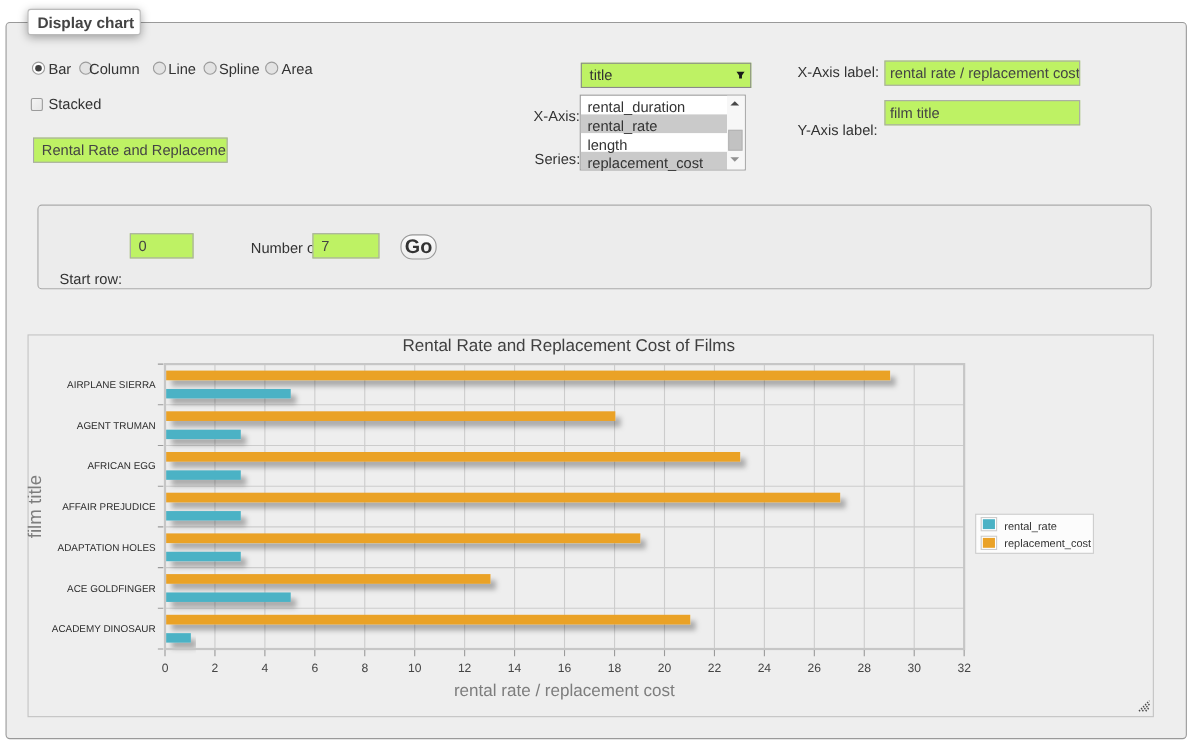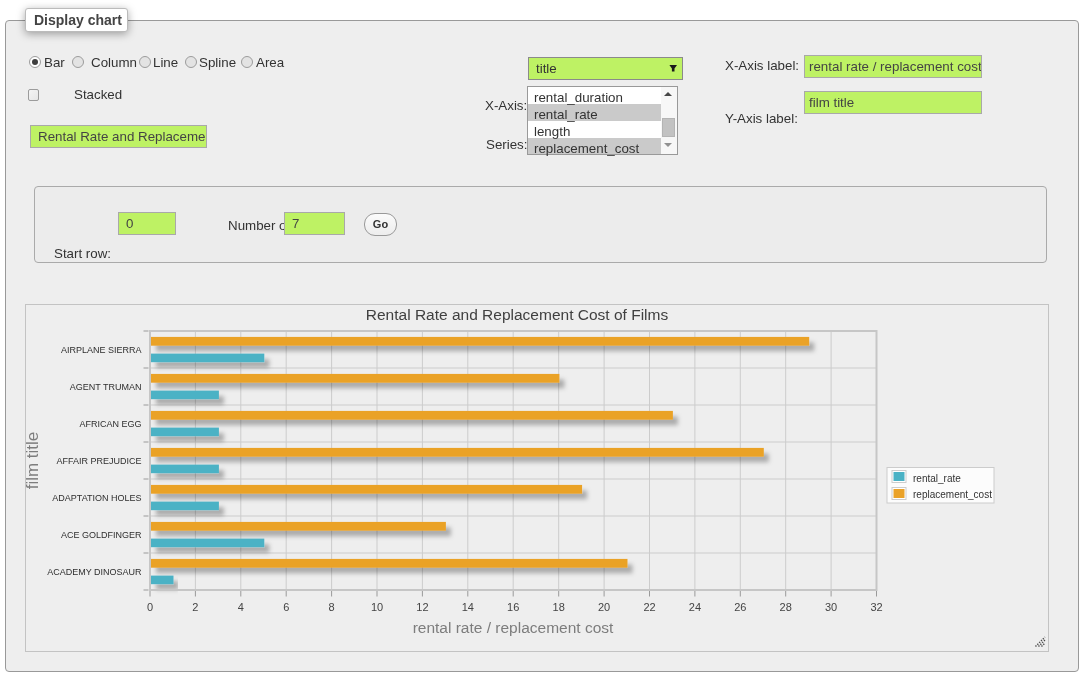--- a/index.html
+++ b/index.html
@@ -13,30 +13,30 @@
 
 <div class="abs" style="left:5px;top:20px;width:1074px;height:652px;background:#eeeeee;border:1px solid #999;border-radius:4px;"></div>
 
 <div class="abs" style="left:25px;top:8px;width:103px;height:24px;background:#fff;border:1px solid #bbb;border-radius:3px;box-shadow:0 2px 9px rgba(0,0,0,0.35);"></div>
 <div class="abs" style="left:34px;top:12px;font-size:14px;font-weight:bold;color:#444;">Display chart</div>
 
 <div class="rad" style="left:29px;top:56px;background:#fff;"></div>
 <div class="abs" style="left:32px;top:59px;width:6px;height:6px;border-radius:50%;background:#3f3f3f;"></div>
 <div class="lbl" style="left:44px;top:55px;">Bar</div>
 <div class="rad" style="left:72px;top:56px;"></div>
-<div class="lbl" style="left:91px;top:55px;text-align:center;">Column</div>
+<div class="lbl" style="left:81px;top:55px;text-align:center;">Column</div>
 <div class="rad" style="left:139px;top:56px;"></div>
 <div class="lbl" style="left:153px;top:55px;">Line</div>
 <div class="rad" style="left:185px;top:56px;"></div>
 <div class="lbl" style="left:199px;top:55px;">Spline</div>
 <div class="rad" style="left:241px;top:56px;"></div>
 <div class="lbl" style="left:256px;top:55px;">Area</div>
 
 <div class="abs" style="left:28px;top:88.5px;width:11px;height:12px;border:1px solid #9b9b9b;border-radius:2px;background:linear-gradient(135deg,#f4f4f4,#e6e6e6);"></div>
-<div class="lbl" style="left:44px;top:87px;margin-left:30px;">Stacked</div>
+<div class="lbl" style="left:44px;top:87px;">Stacked</div>
 
 <div class="inp" style="left:30px;top:125px;width:177px;height:23px;">Rental Rate and Replacement Cost of Films</div>
 
 <div class="lbl" style="left:485px;top:68px;margin-top:30px;">X-Axis:</div>
 <div class="inp" style="left:528px;top:57px;width:155px;height:23px;color:#333;padding-left:7px;border-color:#8a8a8a;">title</div>
 <svg class="abs" style="left:668.5px;top:65px;" width="9" height="7">
     <path d="M0.4,0 L8,0 L5.5,3.6 L5.5,6.4 L2.9,6.4 L2.9,3.6 Z" fill="#1a1a1a"></path>
   </svg>
 
 <div class="lbl" style="left:486px;top:136.5px;">Series:</div>
@@ -56,21 +56,21 @@
 <div class="lbl" style="left:725px;top:58px;">X-Axis label:</div>
 <div class="inp" style="left:804px;top:55px;width:178px;height:23px;padding-left:4px;">rental rate / replacement cost</div>
 <div class="lbl" style="left:725px;top:111px;">Y-Axis label:</div>
 <div class="inp" style="left:804px;top:91px;width:178px;height:23px;padding-left:4px;">film title</div>
 
 <div class="abs" style="left:34px;top:186px;width:1013px;height:77px;background:#ececec;border:1px solid #aaa;border-radius:4px;"></div>
 <div class="lbl" style="left:54px;top:218px;margin-top:28px;">Start row:</div>
 <div class="inp" style="left:118px;top:212px;width:58px;height:23px;">0</div>
 <div class="lbl" style="left:184px;top:218px;margin-left:44px;">Number of rows:</div>
 <div class="inp" style="left:284px;top:212px;width:61px;height:23px;">7</div>
-<div class="abs" style="left:364px;top:213px;width:33px;height:22.5px;border:1px solid #999;border-radius:11px;background:linear-gradient(#fbfbfb,#ededed);text-align:center;font-size:11px;font-weight:bold;color:#333;line-height:21px;">Go</div>
+<div class="abs" style="left:364px;top:213px;width:33px;height:22.5px;border:1px solid #999;border-radius:11px;background:linear-gradient(#fbfbfb,#ededed);text-align:center;font-size:18px;font-weight:bold;color:#333;line-height:21px;">Go</div>
 
 <div class="abs" style="left:25px;top:304px;width:1024px;height:348px;border:1px solid #c3c3c3;"></div>
 <svg width="1023" height="347" style="position:absolute;left:25px;top:304px;">
 <defs>
       <filter id="bsh" x="-20%" y="-80%" width="140%" height="340%">
         <feDropShadow dx="5" dy="5.5" stdDeviation="2.2" flood-color="#000" flood-opacity="0.28"></feDropShadow>
       </filter>
     </defs>
 <text x="492" y="15.5" text-anchor="middle" font-size="15.5" fill="#404040" font-family="Liberation Sans, sans-serif">Rental Rate and Replacement Cost of Films</text>
 <line x1="170.4" y1="27" x2="170.4" y2="286" stroke="#cccccc" stroke-width="1"></line>

